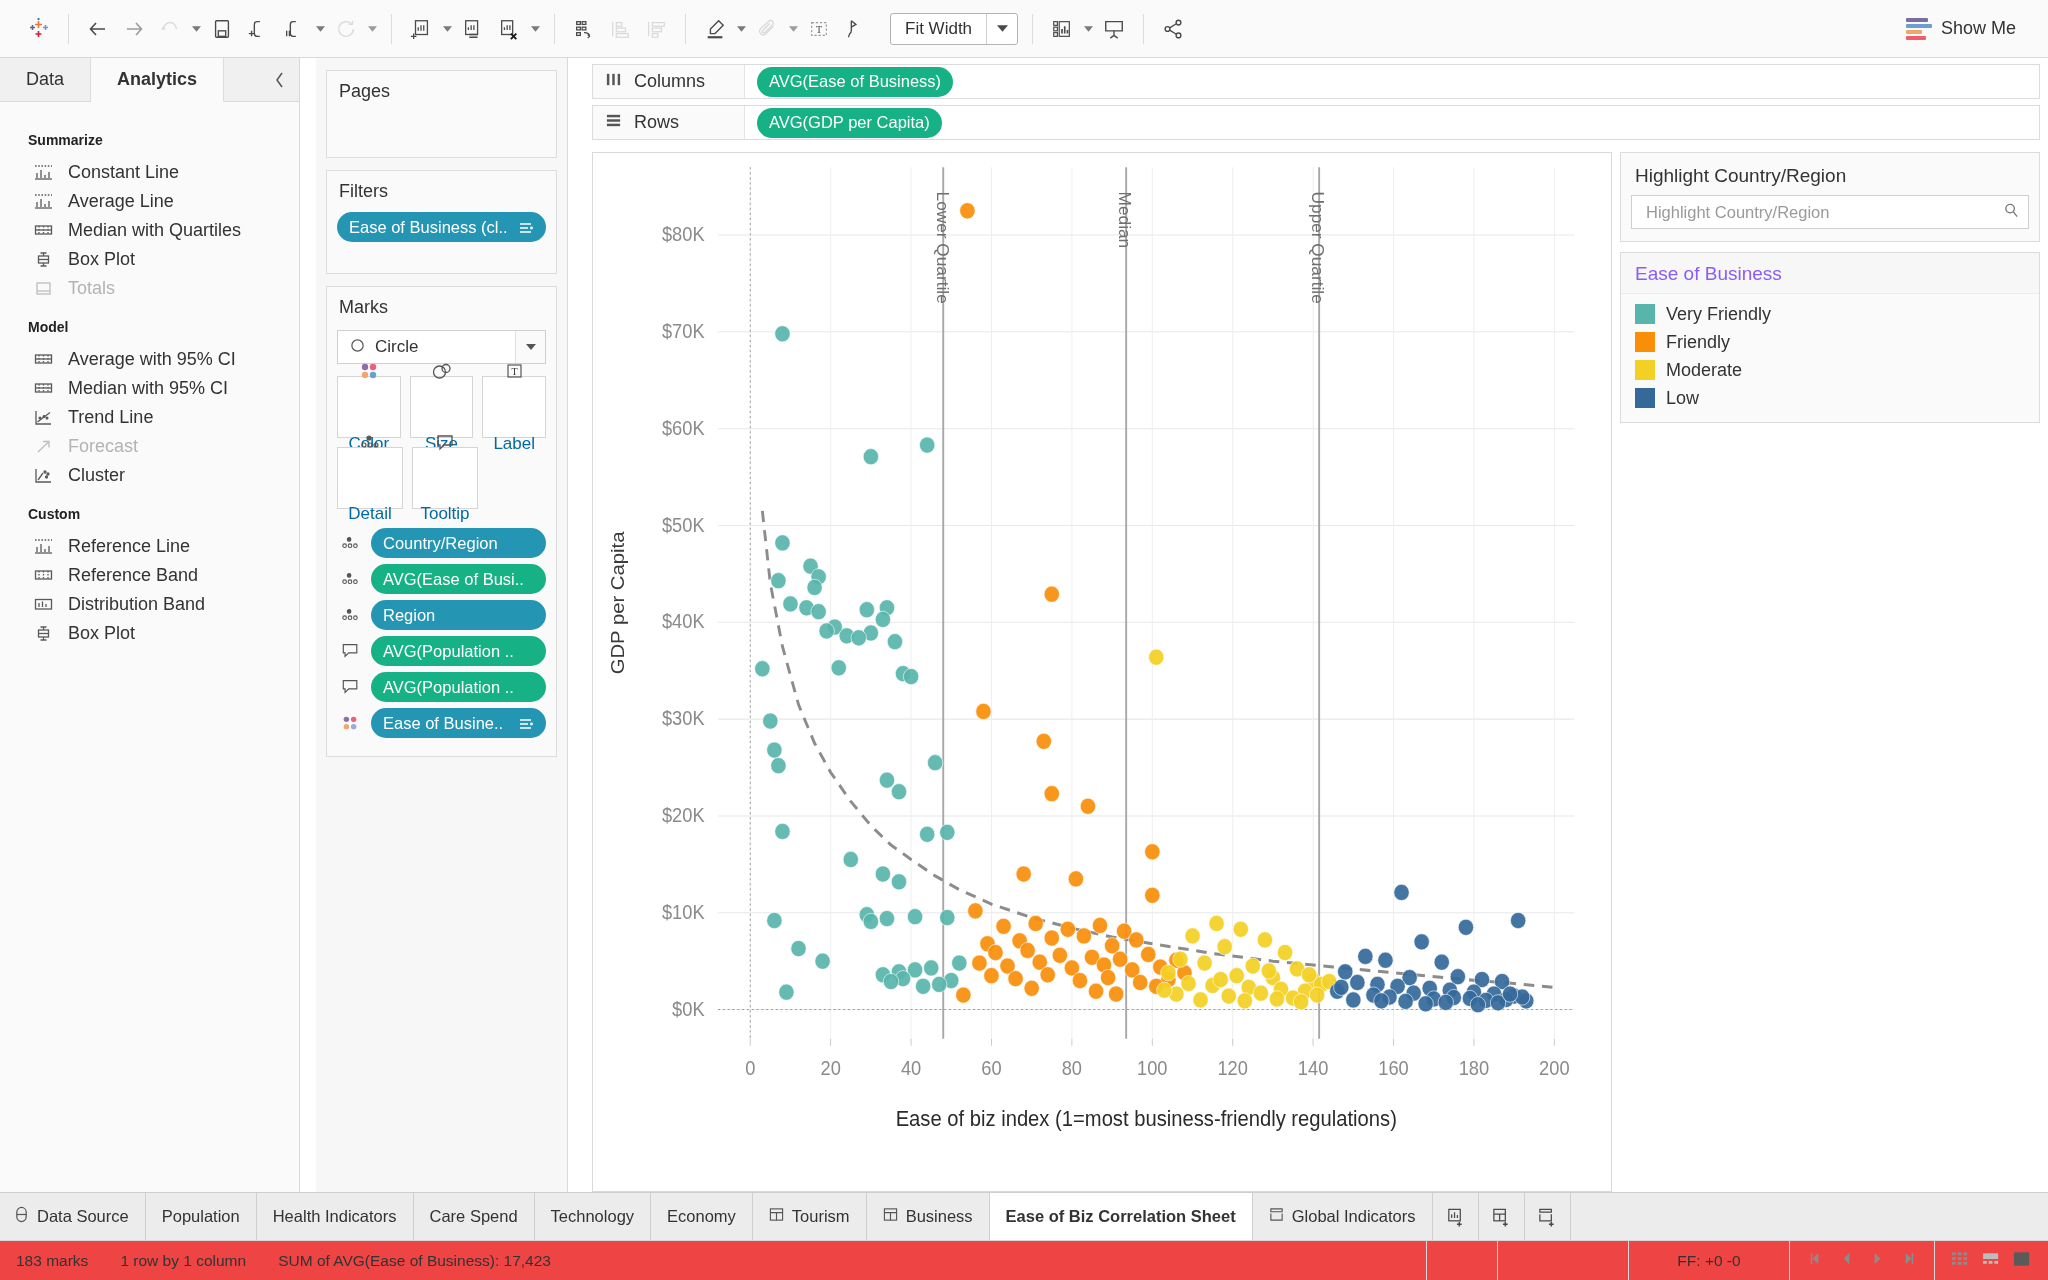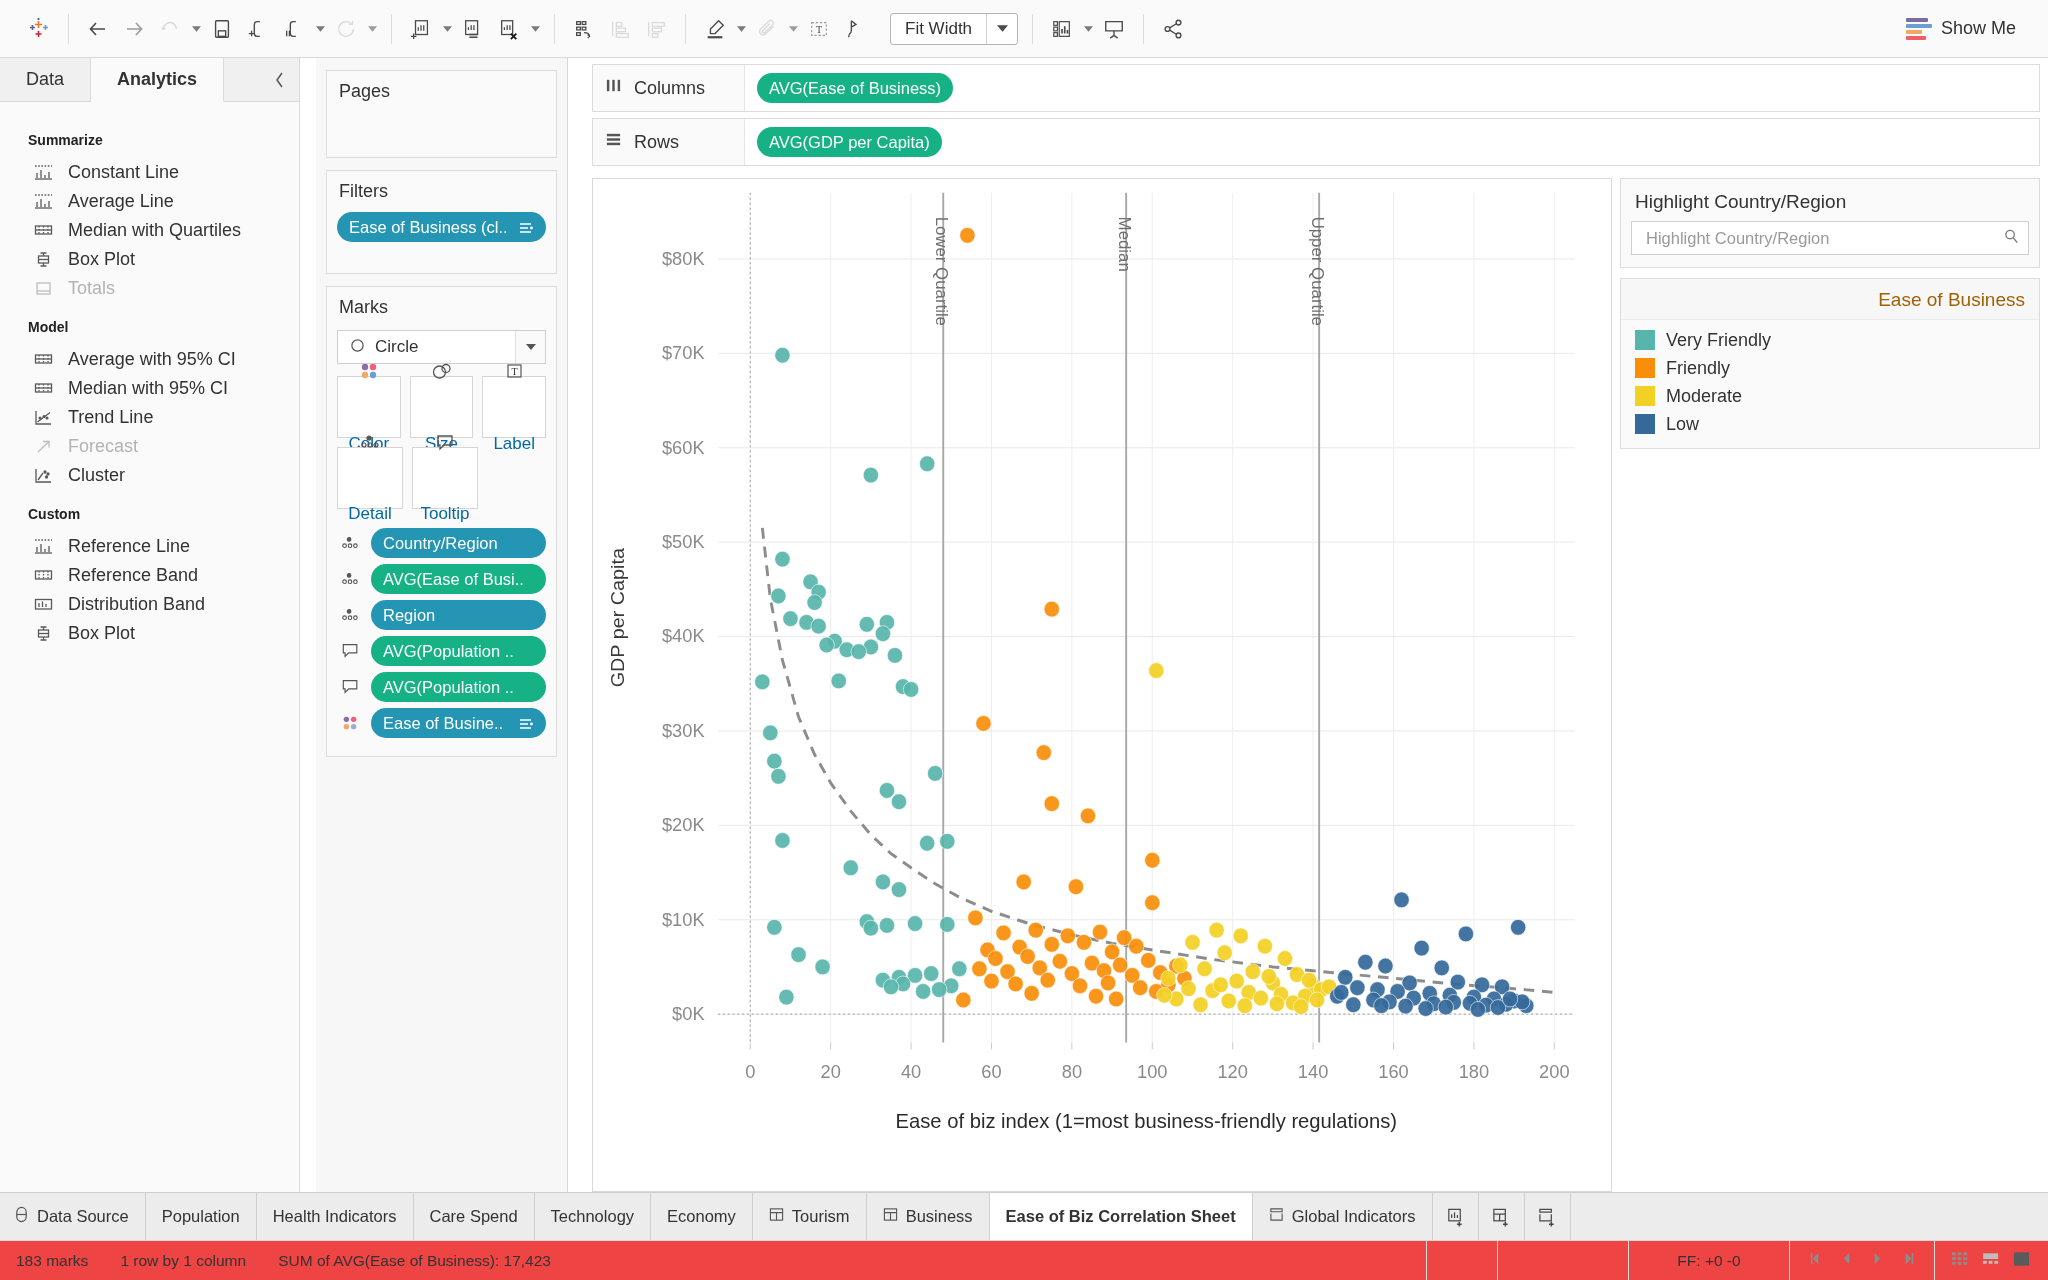--- a/index.html
+++ b/index.html
@@ -88,36 +88,36 @@
   }
   .mbtn .mlbl { font-size:17px; color:#0369a1;margin-top:48px; }
   .mbtn .mic { height:26px; display:flex; align-items:center; justify-content:center; }
   .pillrow { display:flex; align-items:center; gap:8px; margin-bottom:6px; }
   .pillrow .shelf-ic { width:26px; display:flex; align-items:center; justify-content:center; color:#555; flex:0 0 26px; }
   .pillrow .pill { flex:1; }
 
   
   .vizcol { flex:1; min-width:0; display:flex; flex-direction:column; background:#fff; }
   .shelves { padding:6px 8px 0 8px; }
-  .shelf { display:flex; align-items:stretch; border:1px solid #dcdcdc; background:#fafafa; height:48px; margin-bottom:6px; }
+  .shelf { display:flex; align-items:stretch; border:1px solid #dcdcdc; background:#fafafa; height:35px; margin-bottom:6px; }
   .shelf-label { width:152px; display:flex; align-items:center; gap:12px; padding-left:12px; font-size:18px; color:#333; border-right:1px solid #e4e4e4; }
   .shelf-drop { flex:1; display:flex; align-items:center; padding-left:12px; background:#fff; }
 
   .vizarea { flex:1; display:flex; min-height:0; padding:6px 8px 0 8px; gap:8px; }
   .worksheet { flex:1; min-width:0; border:1px solid #d9d9d9; background:#fff; position:relative; }
   .rightpanel { width:420px; min-width:420px; }
   .rcard { border:1px solid #dcdcdc; background:#fafafa; margin-bottom:10px; }
   .rcard-title { font-size:19px; color:#333; padding:12px 14px 8px 14px; }
   .rsearch {
     margin:0 10px 12px 10px; border:1px solid #d0d0d0; background:#fff; height:34px;
     display:flex; align-items:center; padding:0 8px 0 12px;
   }
   .rsearch input { border:0; outline:0; flex:1; font-size:16.5px; color:#333; font-family:"Liberation Sans", sans-serif; background:transparent; }
   .rsearch input::placeholder { color:#9a9a9a; }
-  .legend-title { font-size:19px; color:#a16207; padding:10px 14px 8px 14px; border-bottom:1px solid #ececec; background:#f7f7f7;text-align:right; }
+  .legend-title { font-size:19px; color:#8b5cf6; padding:10px 14px 8px 14px; border-bottom:1px solid #ececec; background:#f7f7f7; }
   .legend-items { padding:6px 0 10px 0; }
   .legend-item { display:flex; align-items:center; gap:11px; padding:2px 14px; height:28px; font-size:18px; color:#333; cursor:pointer; }
   .sw { width:20px; height:20px; flex:0 0 20px; }
 
   
   .chartwrap { position:absolute; inset:0; }
 
   
   .tabsbar { height:48px; min-height:48px; background:#ececec; border-top:1px solid #cfcfcf; display:flex; align-items:stretch; }
   .wtab {

